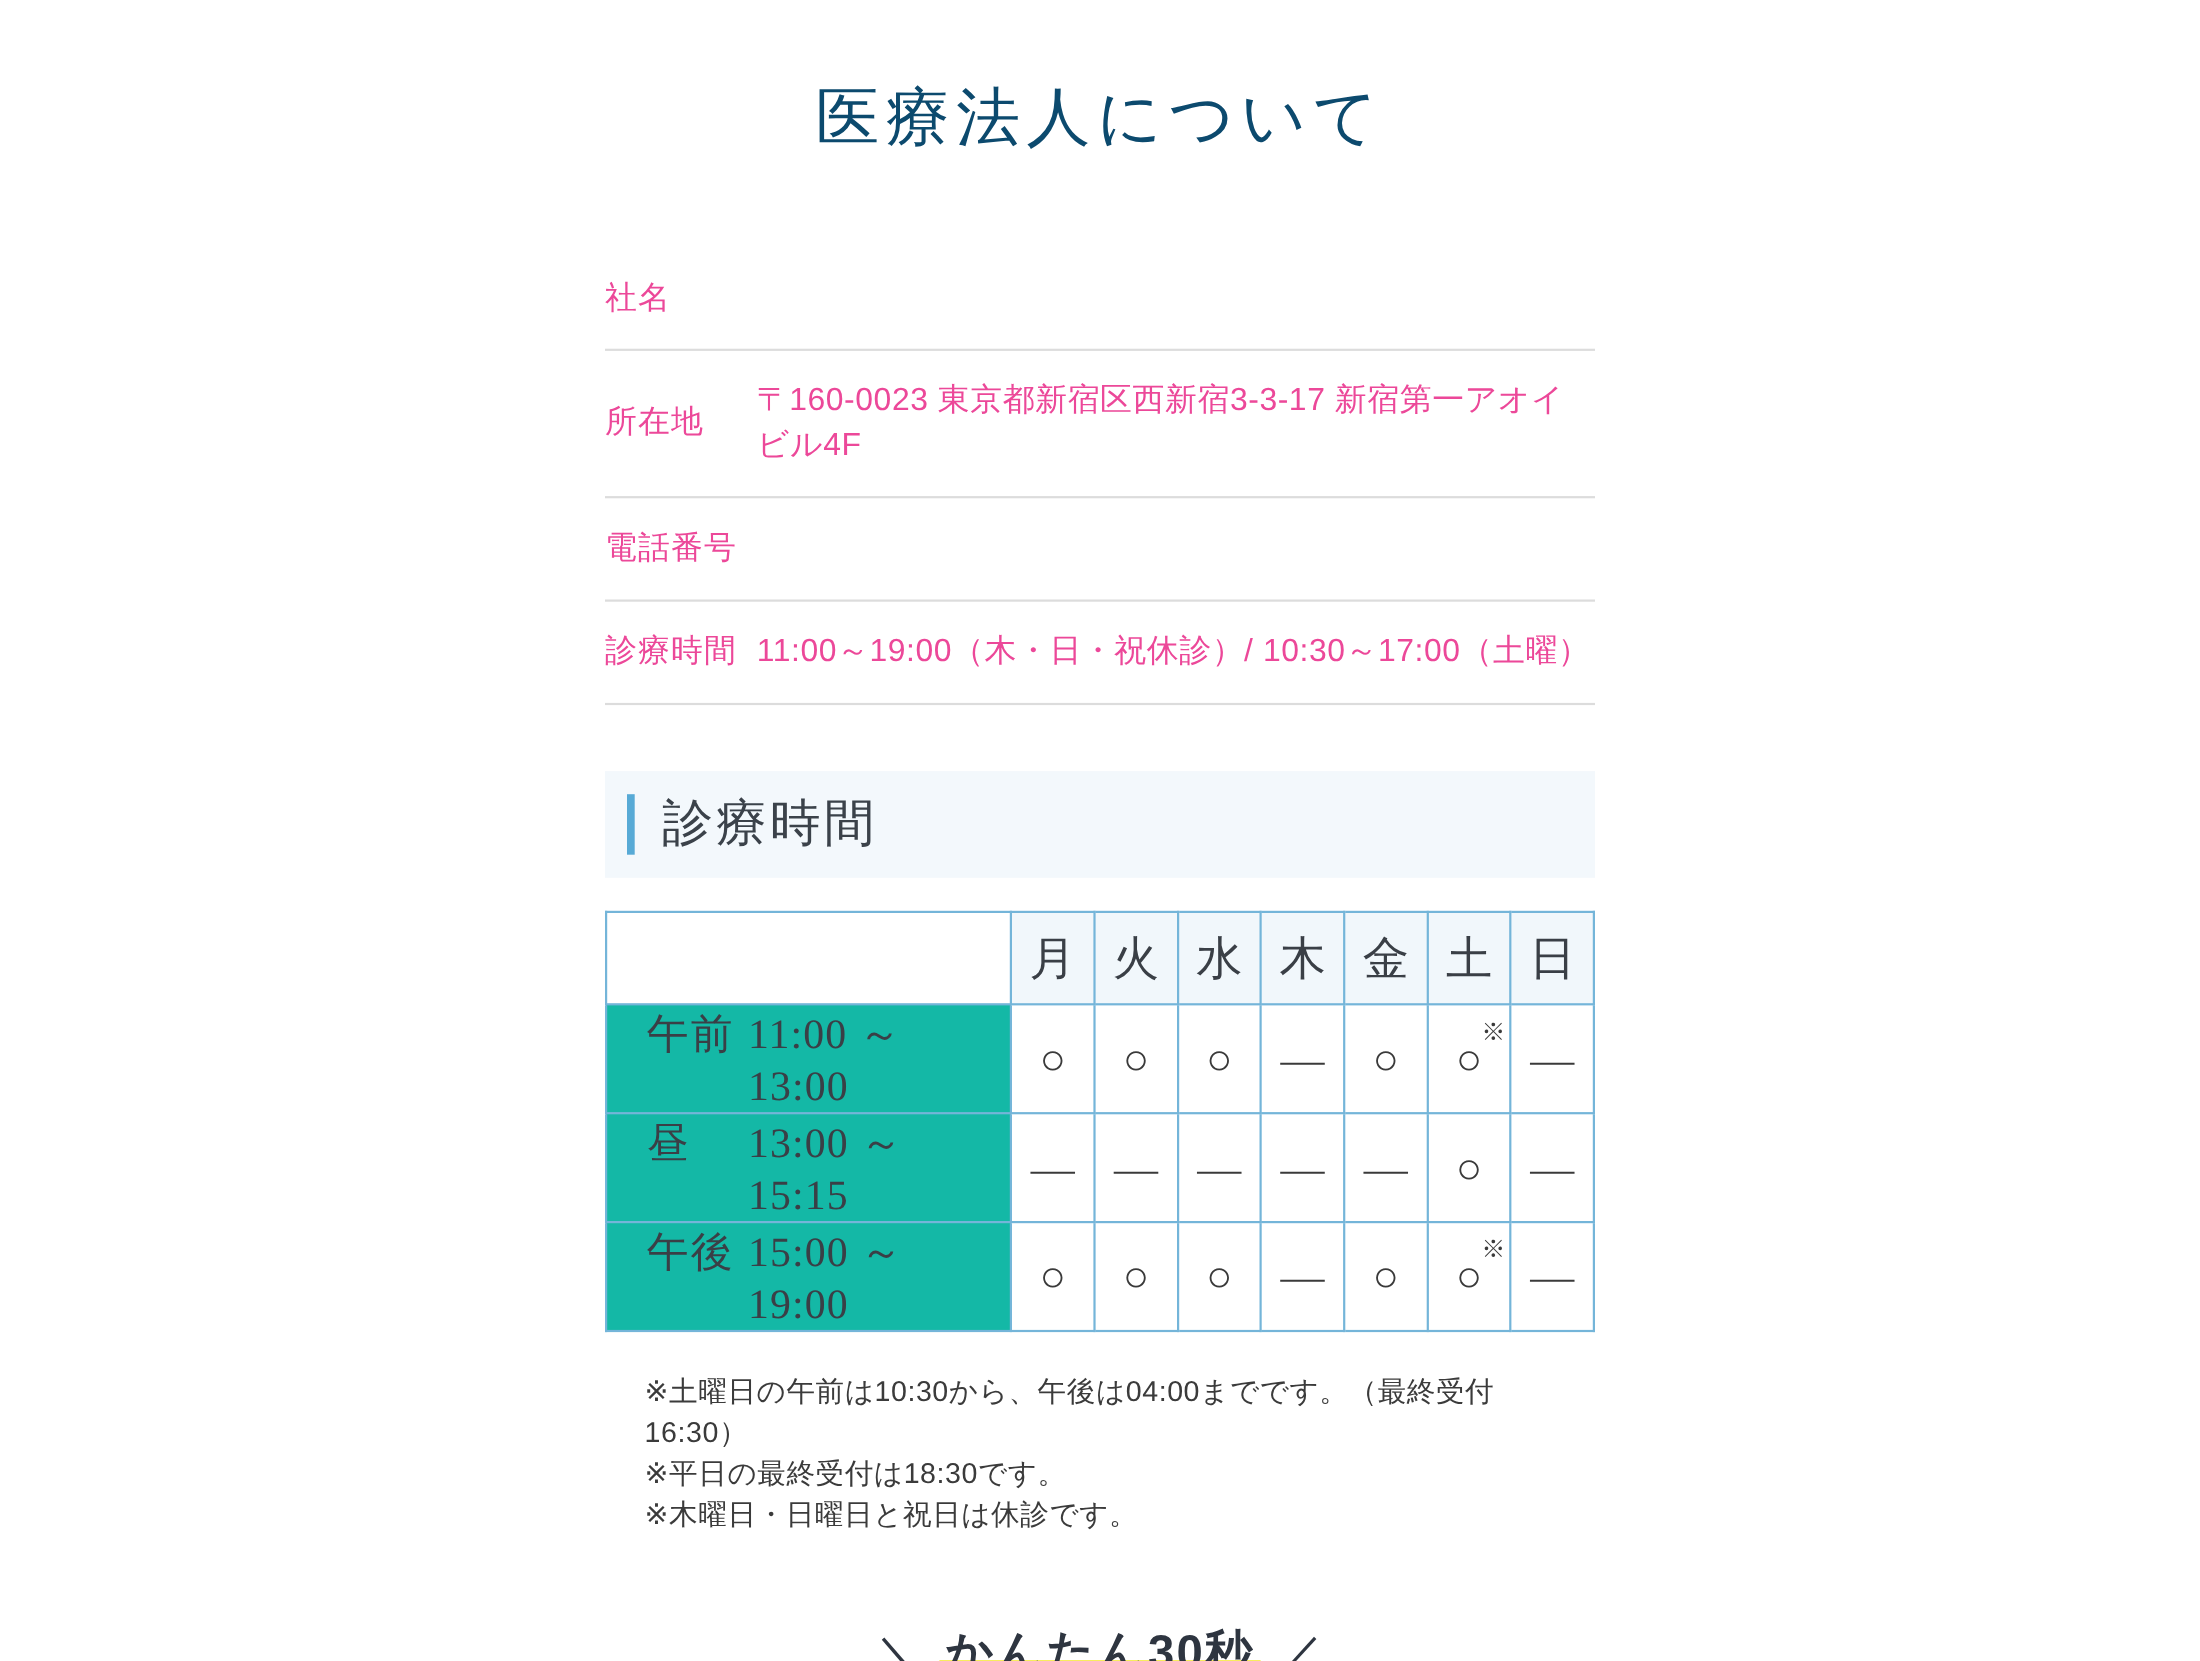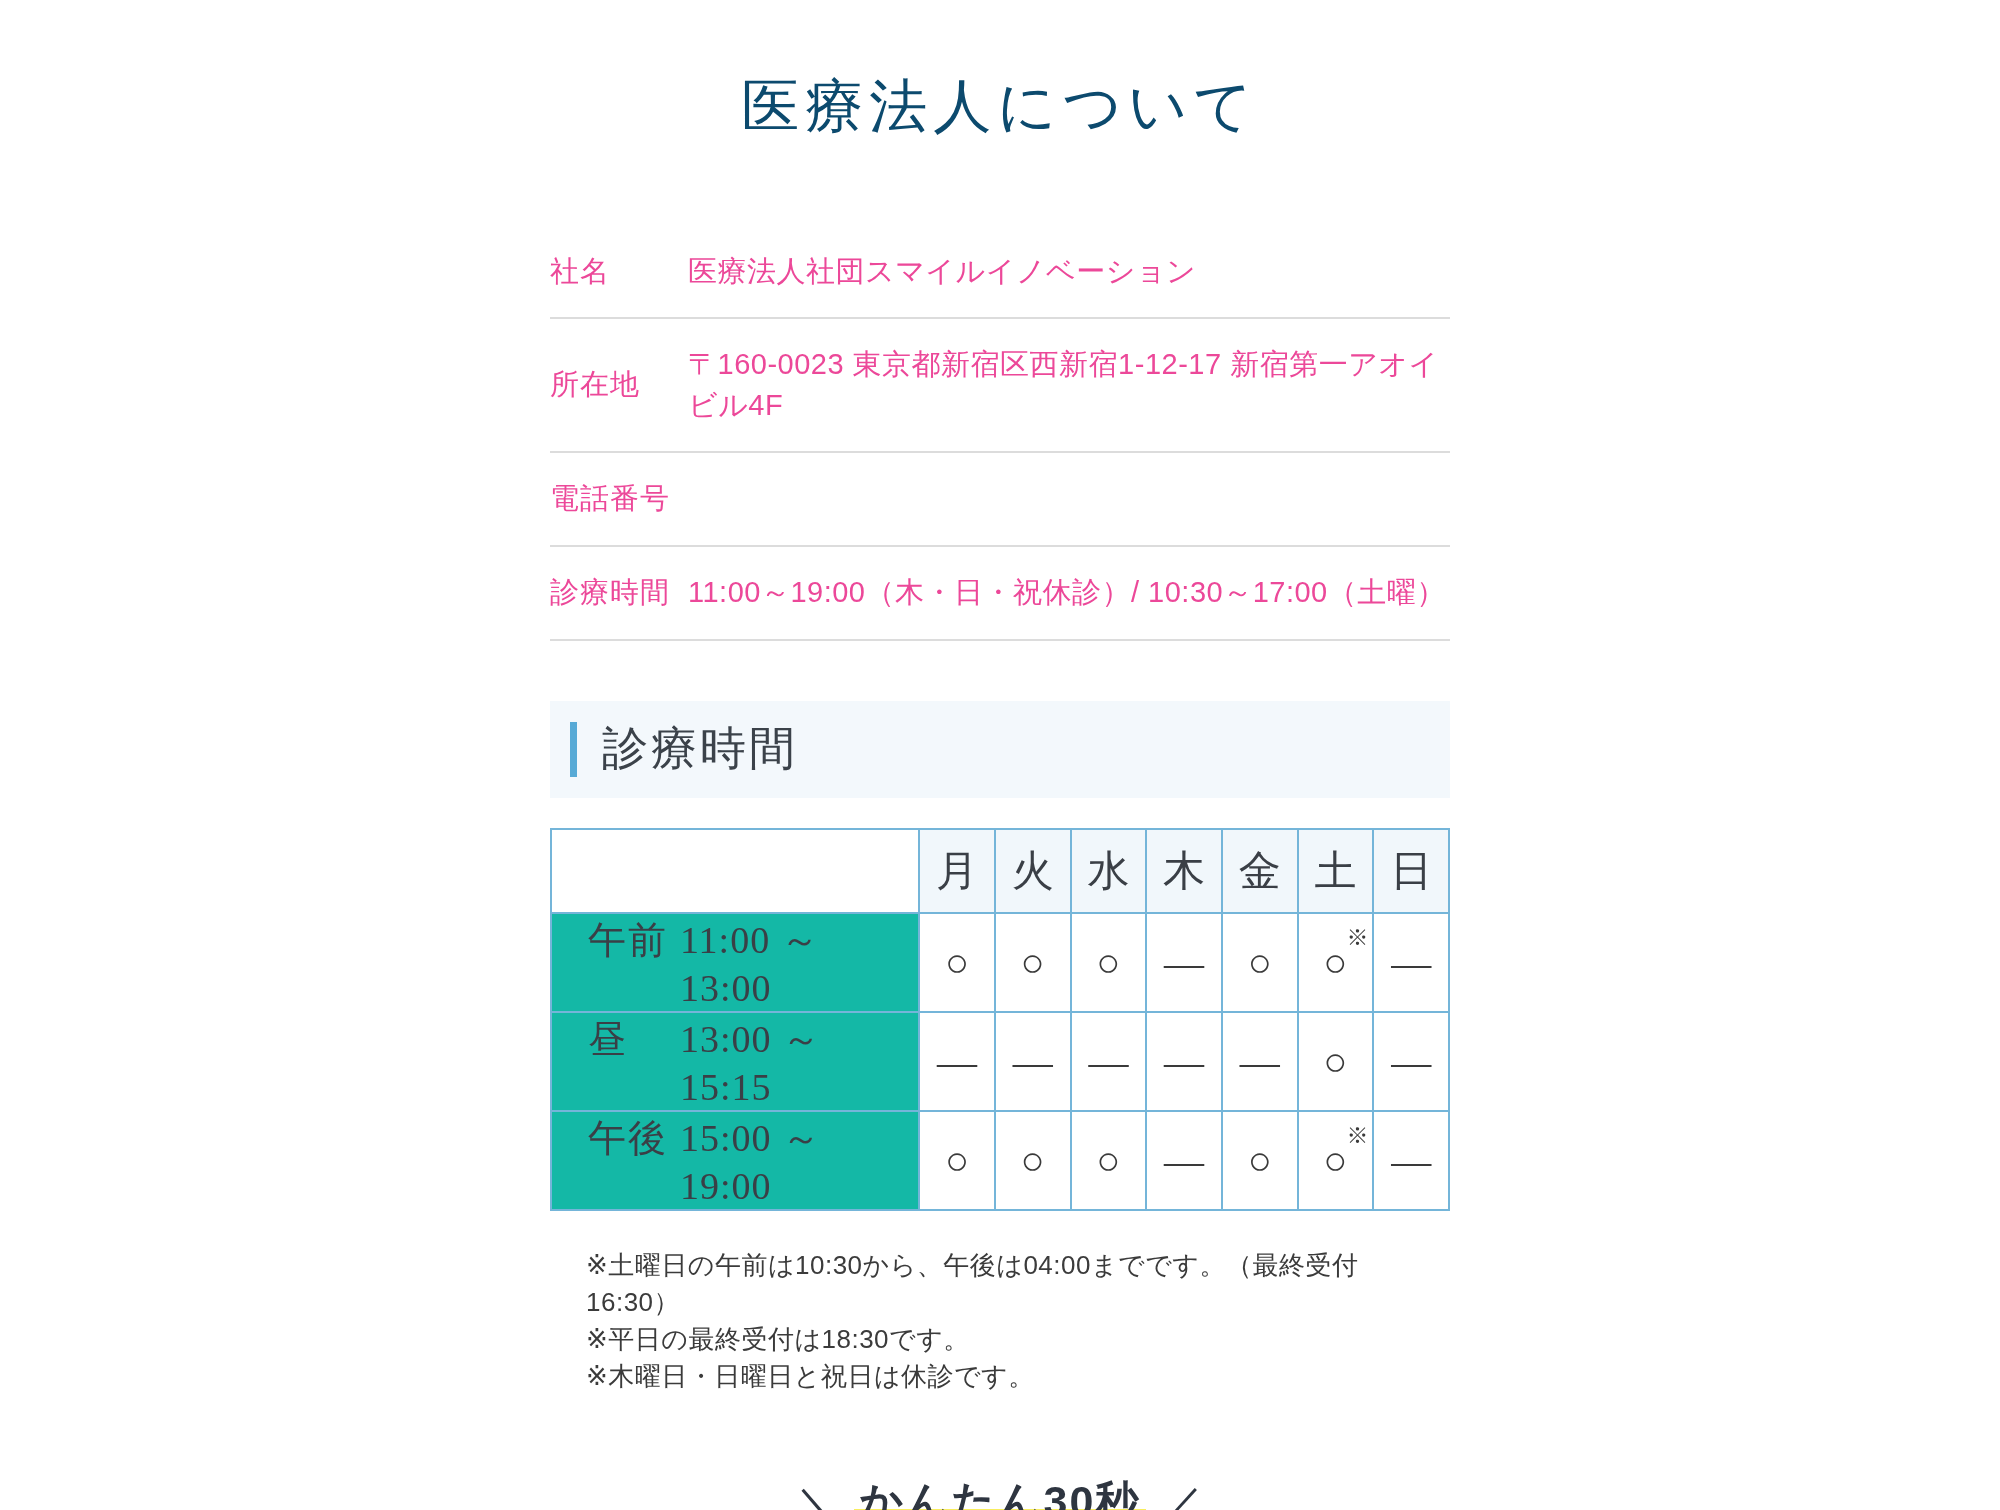--- a/index.html
+++ b/index.html
@@ -169,25 +169,24 @@
 </head>
 <body>
 
 <div class="container">
 
   <h1 class="page-title">医療法人について</h1>
 
   <div class="info-list">
     <div class="info-row">
       <div class="info-label">社名</div>
-      <div class="info-value">医療法人社団スマイルイノベーション</div>
     </div>
     <div class="info-row">
       <div class="info-label">所在地</div>
-      <div class="info-value">〒160-0023 東京都新宿区西新宿1-12-17 新宿第一アオイビル4F</div>
+      <div class="info-value">〒160-0023 東京都新宿区西新宿3-3-17 新宿第一アオイビル4F</div>
     </div>
     <div class="info-row">
       <div class="info-label">電話番号</div>
     </div>
     <div class="info-row">
       <div class="info-label">診療時間</div>
       <div class="info-value">11:00～19:00（木・日・祝休診）/ 10:30～17:00（土曜）</div>
     </div>
   </div>
 

